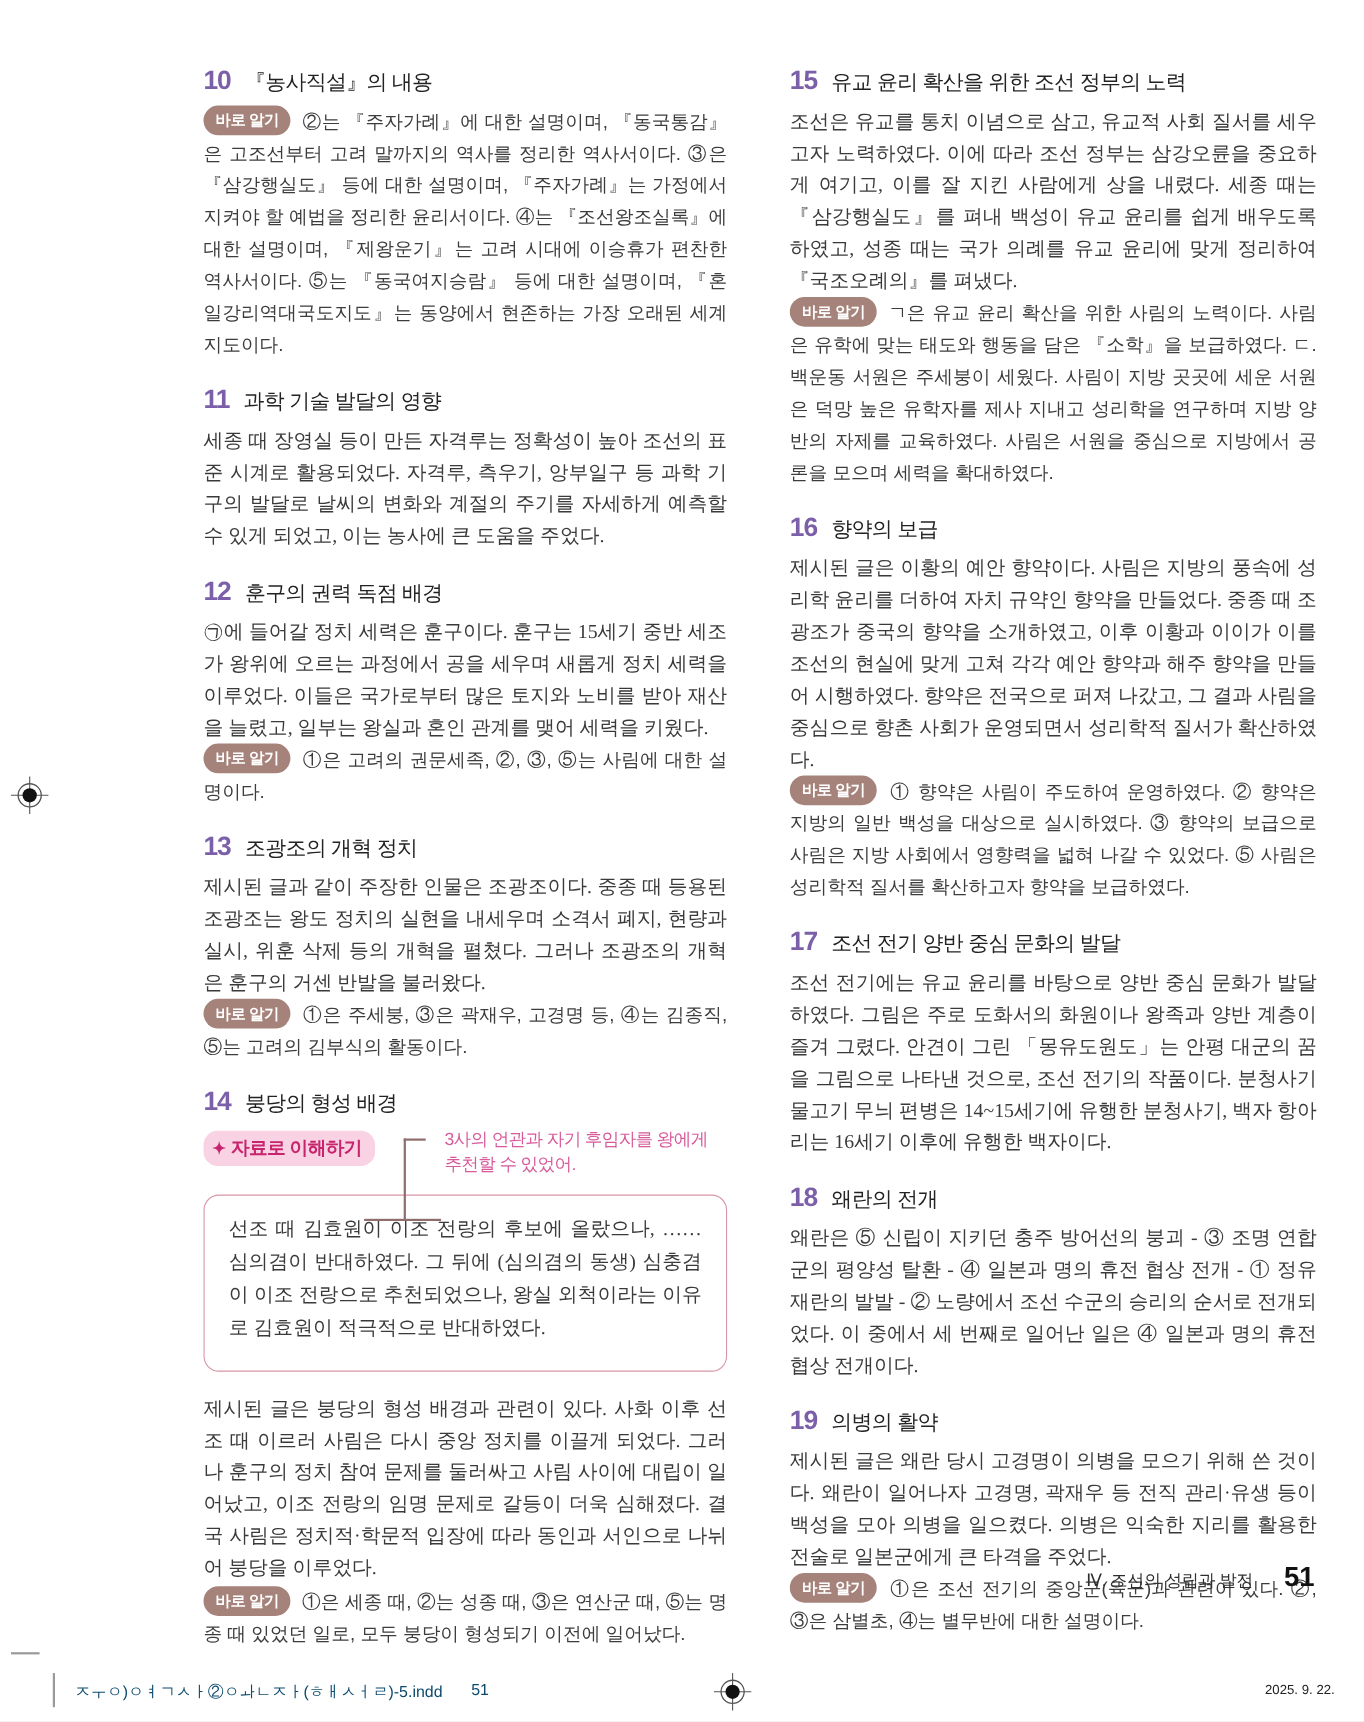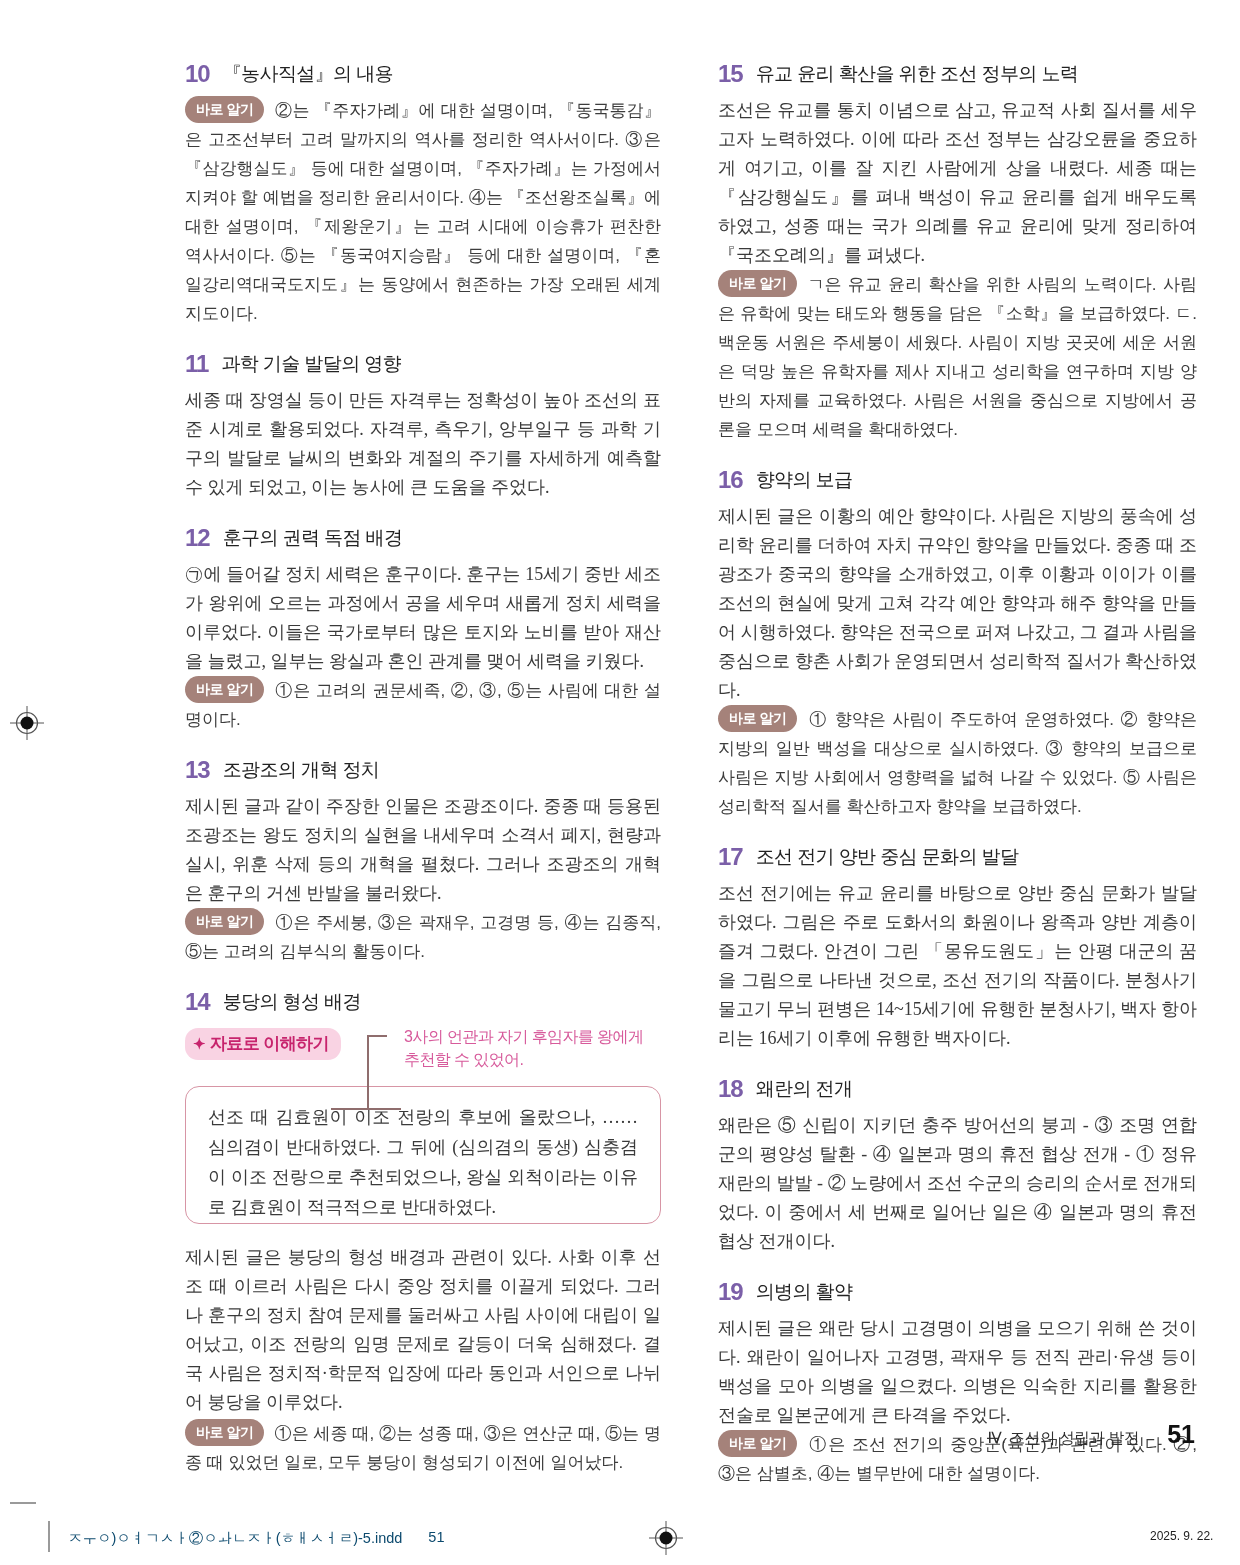--- a/index.html
+++ b/index.html
@@ -6,21 +6,21 @@
   html,body { background:#e9e9e9; }
   .page {
     position: relative; width: 1240px; height: 1565px; background: #ffffff;
     font-family: "Liberation Serif", serif; color: #3a3a3a; overflow: hidden;
     margin: 0 auto;
   }
   .col { position: absolute; top: 60px; }
   .col-left  { left: 185px; width: 476px; }
   .col-right { left: 718px; width: 479px; }
   section { margin-bottom: 22px; }
-  .sec-head { display: flex; align-items: center; gap: 13px; margin-bottom: 8px;
+  .sec-head { display: flex; align-items: flex-end; gap: 13px; margin-bottom: 8px;
     font-family: "Liberation Sans", sans-serif; }
   .num { color: #7b5fa8; font-size: 24px; font-weight: bold; letter-spacing: -1px; }
   .title { font-size: 19px; font-weight: normal; color: #222; letter-spacing: -0.6px; }
   .body { font-size: 18px; line-height: 29px; text-align: justify; color: #3a3a3a; }
   .baro-para { font-family: "Liberation Sans", sans-serif; font-size: 17px;
     line-height: 29px; text-align: justify; color: #3c3c3c; }
   .baro-badge { display: inline-block; background: #a5827a; color: #ffffff;
     font-weight: bold; font-size: 14px; line-height: 1; padding: 6px 11px 7px;
     border-radius: 14px; margin-right: 10px; transform: translateY(-2px);
     font-family: "Liberation Sans", sans-serif; letter-spacing: -0.5px; }
@@ -30,21 +30,21 @@
     color: #c7246d; font-family: "Liberation Sans", sans-serif; font-weight: bold;
     font-size: 17px; padding: 4px 12px 5px 8px; border-radius: 13px; letter-spacing: -0.6px; }
   .jaryo-pill .diamond { color: #c7246d; margin-right: 5px; font-size: 15px; }
   .annotation { position: absolute; left: 219px; top: 1px; width: 252px;
     color: #d75a9b; font-family: "Liberation Sans", sans-serif; font-size: 16px;
     line-height: 23px; letter-spacing: -0.6px; }
   .conn-dash { position: absolute; left: 182px; top: 11px; width: 20px; height: 2px; background: #8f6d6d; }
   .conn-v    { position: absolute; left: 182px; top: 11px; width: 2px; height: 74px; background: #8f6d6d; }
   .conn-bar  { position: absolute; left: 146px; top: 84px; width: 70px; height: 2px; background: #8f6d6d; }
   .quote-box { border: 1.6px solid #d795a5; border-radius: 14px;
-    padding: 15px 22px 1px; margin-bottom: 19px; background: #fff; }
+    padding: 15px 22px 24px; margin-bottom: 19px; background: #fff; }
   .quote-box p { font-size: 18px; line-height: 30px; text-align: justify; color: #3a3a3a; }
   .mb18 { margin-bottom: 2px; }
   
   .footer { position: absolute; right: 45px; top: 1420px; display: flex;
     align-items: baseline; gap: 28px; }
   .footer .chapter { font-family: "Liberation Sans", sans-serif; font-size: 15.5px;
     color: #2e2e2e; letter-spacing: -0.3px; }
   .footer .pagenum { font-family: "Liberation Sans", sans-serif; font-size: 25px;
     font-weight: bold; color: #111; }
   

